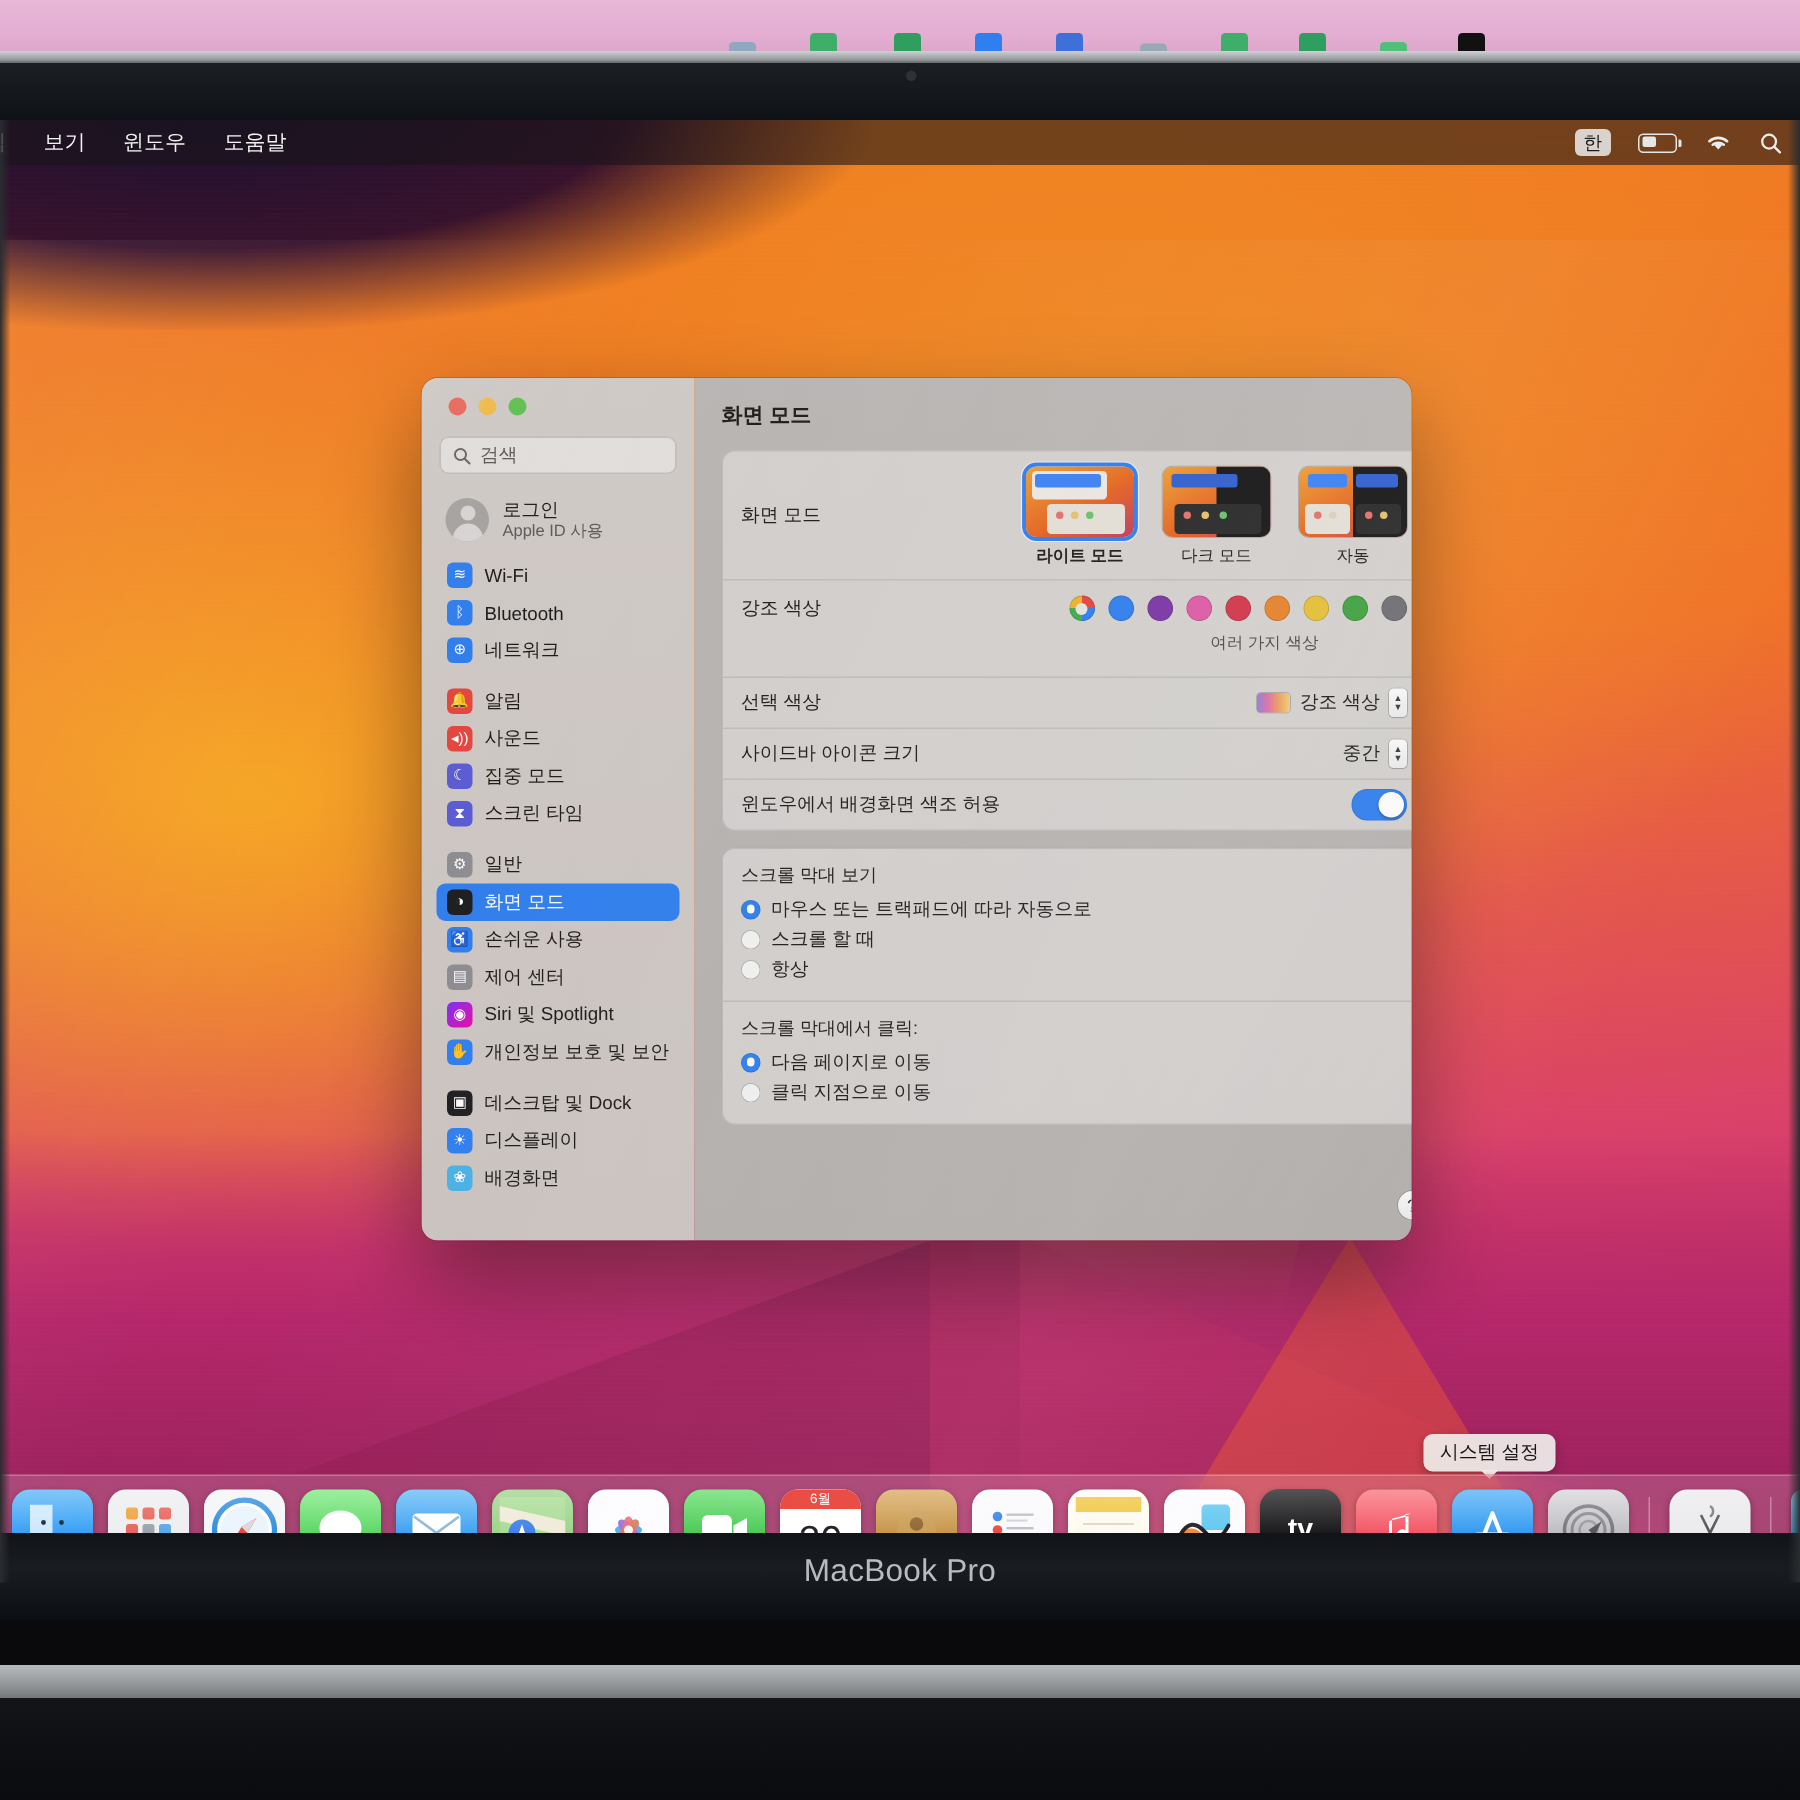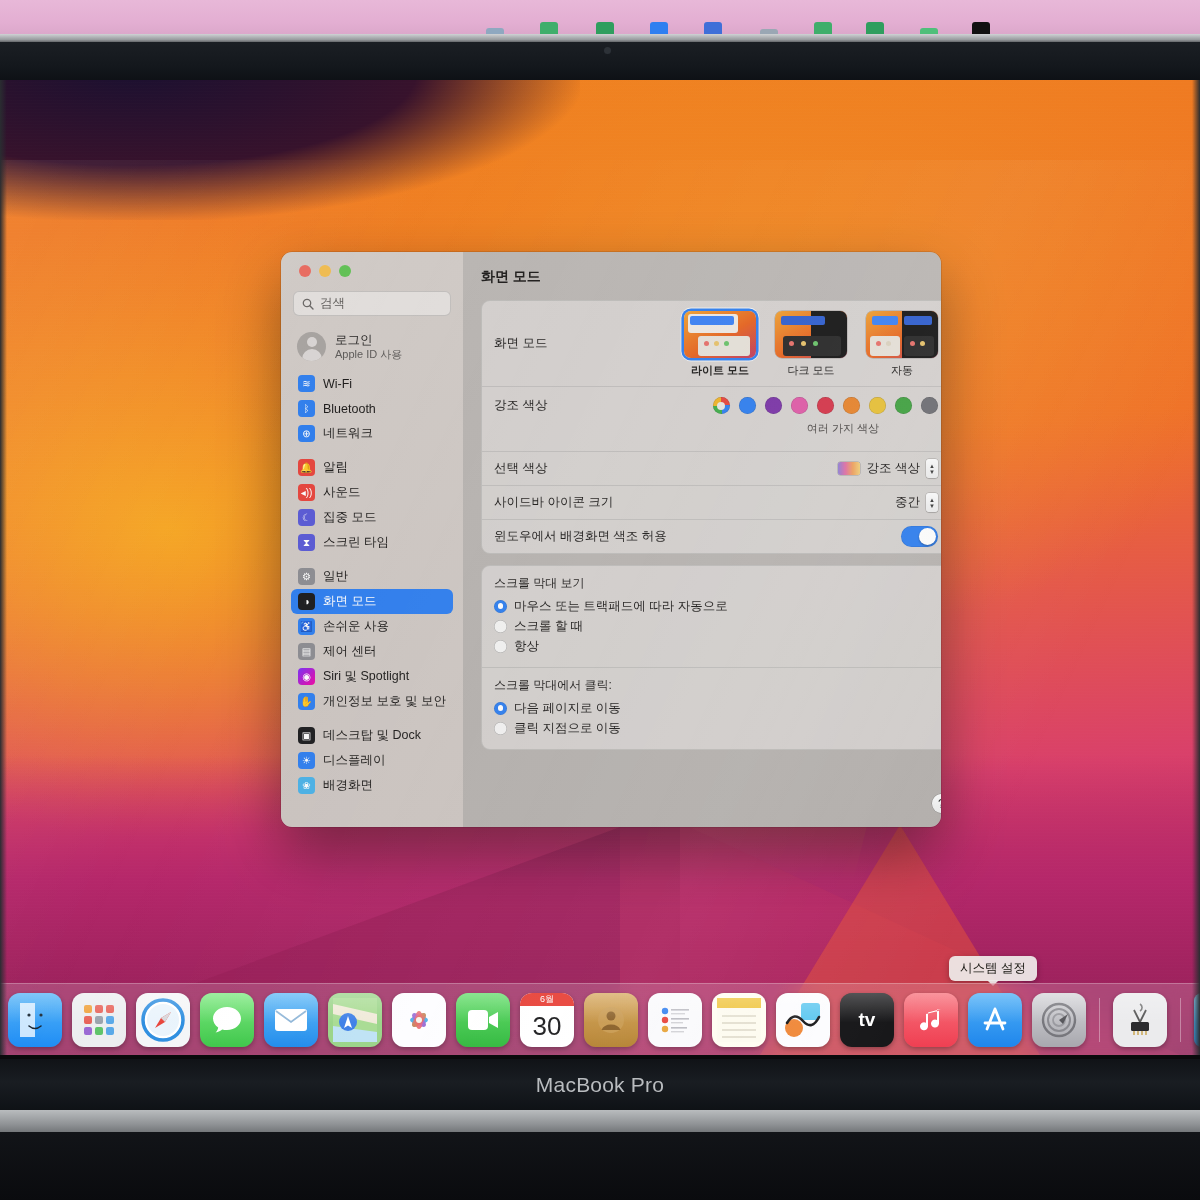--- a/index.html
+++ b/index.html
@@ -251,21 +251,21 @@
     white-space:nowrap;
   }
   .tooltip::after {
     content:""; position:absolute; left:50%; bottom:-5px; transform:translateX(-50%);
     border-left:6px solid transparent; border-right:6px solid transparent;
     border-top:6px solid rgba(238,236,234,.93);
   }
 
   
   .bezel-bot {
-    position:absolute; left:0; top:1059px; width:1200px; height:58px;
+    position:absolute; left:0; top:1022px; width:1200px; height:58px;
     background:linear-gradient(180deg,#101317 0%,#191d22 40%,#0c0f13 100%);
     overflow:hidden;
   }
   .brand {
     position:absolute; left:0; right:0; top:14px; text-align:center;
     color:#b9bcbf; font-size:21px; letter-spacing:.2px;
   }
   .chin {
     position:absolute; left:0; top:1110px; width:1200px; height:24px;
     background:linear-gradient(180deg,#b9bcbe,#8f9295 60%,#6d7073);
@@ -310,20 +310,43 @@
       <div class="wp-a"></div>
       <div class="wp-dark-top"></div>
       <div class="wp-ray" style="left:700px;top:560px;width:210px;height:420px;transform:rotate(14deg);opacity:.35;background:linear-gradient(180deg,#f5b63c,rgba(245,182,60,0));"></div>
       <div class="wp-bottom"></div>
       <div class="wp-tri" style="left:0;border-left:680px solid transparent;border-bottom:250px solid rgba(150,30,85,.55);"></div>
       <div class="wp-tri" style="left:620px;border-right:560px solid transparent;border-bottom:260px solid rgba(190,45,100,.45);"></div>
       <div class="wp-tri" style="left:760px;border-left:140px solid transparent;border-right:140px solid transparent;border-bottom:230px solid rgba(225,80,60,.55);"></div>
       <div class="wp-grain"></div>
     </div>
 
+    <div class="menubar">
+      <div class="mleft">
+        <div class="mi">집</div>
+        <div class="mi">보기</div>
+        <div class="mi">윈도우</div>
+        <div class="mi">도움말</div>
+      </div>
+      <div class="mright">
+        <div class="ime-badge">한</div>
+        <div class="batt">
+            <i></i>
+          </div>
+        <svg width="19" height="14" viewBox="0 0 19 14">
+          <path d="M9.5 11.6 L12.2 8.6 A4.1 4.1 0 0 0 6.8 8.6 Z" fill="#ededed"></path>
+          <path d="M3.6 6.1 A9 9 0 0 1 15.4 6.1" stroke="#ededed" stroke-width="1.8" fill="none" stroke-linecap="round"></path>
+          <path d="M5.8 8.5 A5.8 5.8 0 0 1 13.2 8.5" stroke="#ededed" stroke-width="1.7" fill="none" stroke-linecap="round"></path>
+        </svg>
+        <svg width="15" height="15" viewBox="0 0 15 15">
+          <circle cx="6.4" cy="6.4" r="4.6" stroke="#ededed" stroke-width="1.5" fill="none"></circle>
+          <line x1="9.9" y1="9.9" x2="13.6" y2="13.6" stroke="#ededed" stroke-width="1.6" stroke-linecap="round"></line>
+        </svg>
+      </div>
+    </div>
 
     <div class="win">
 
       <div class="sidebar">
         <div class="traffic">
           <span class="t-red"></span>
           <span class="t-yel"></span>
           <span class="t-grn"></span>
         </div>
 

